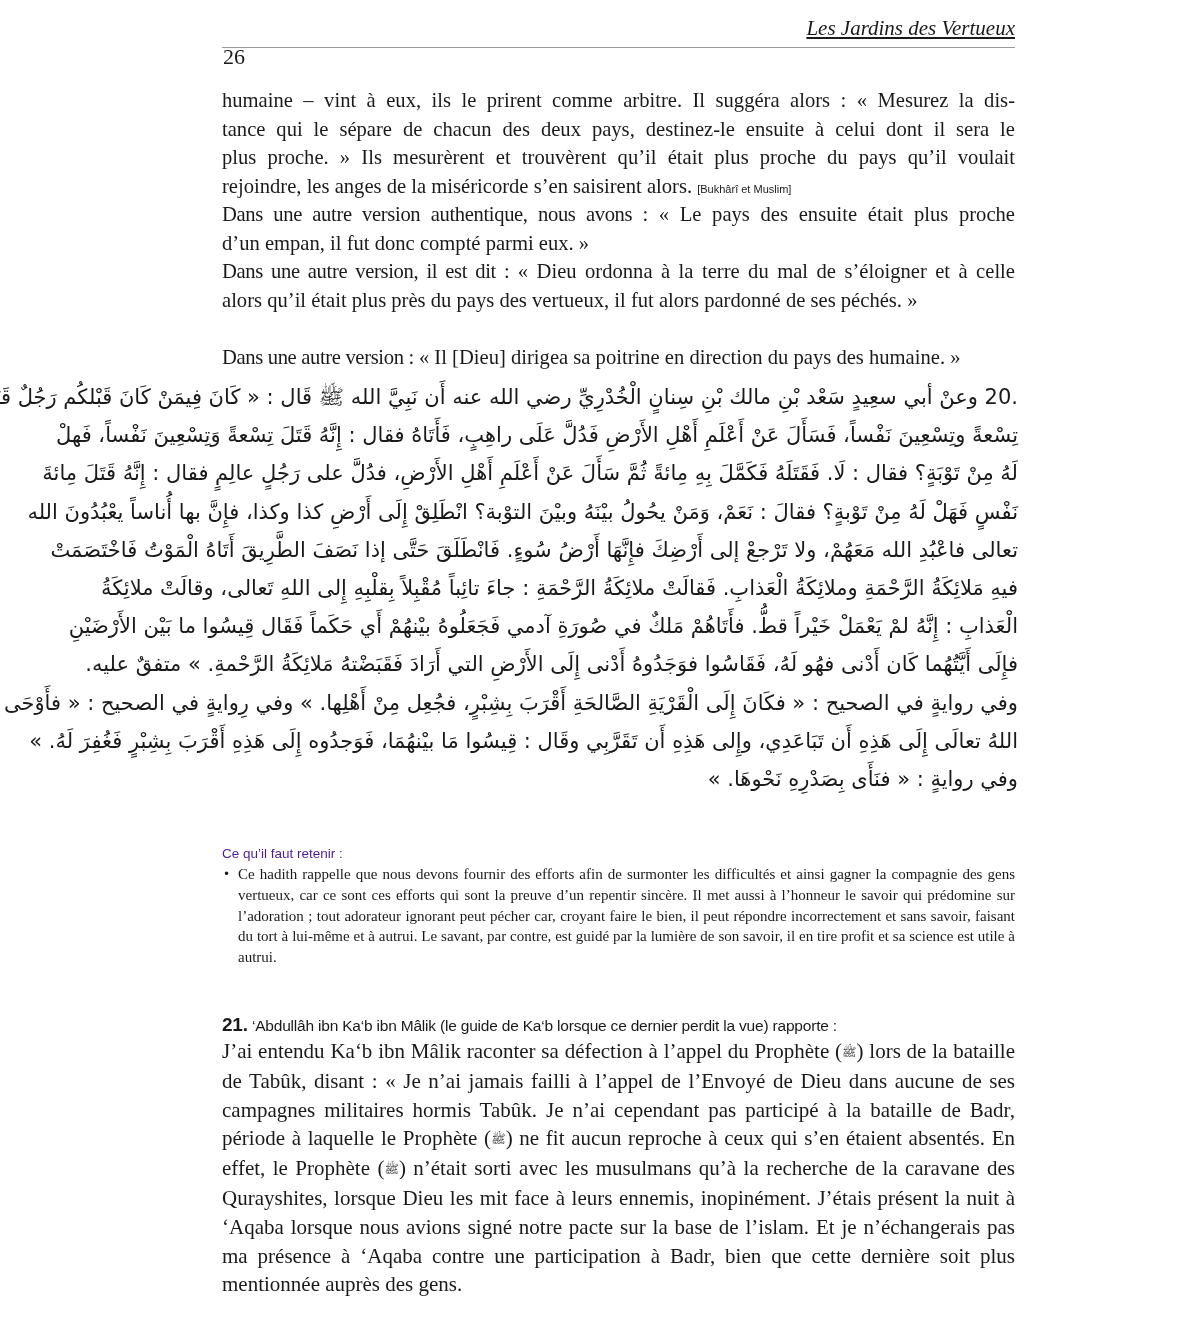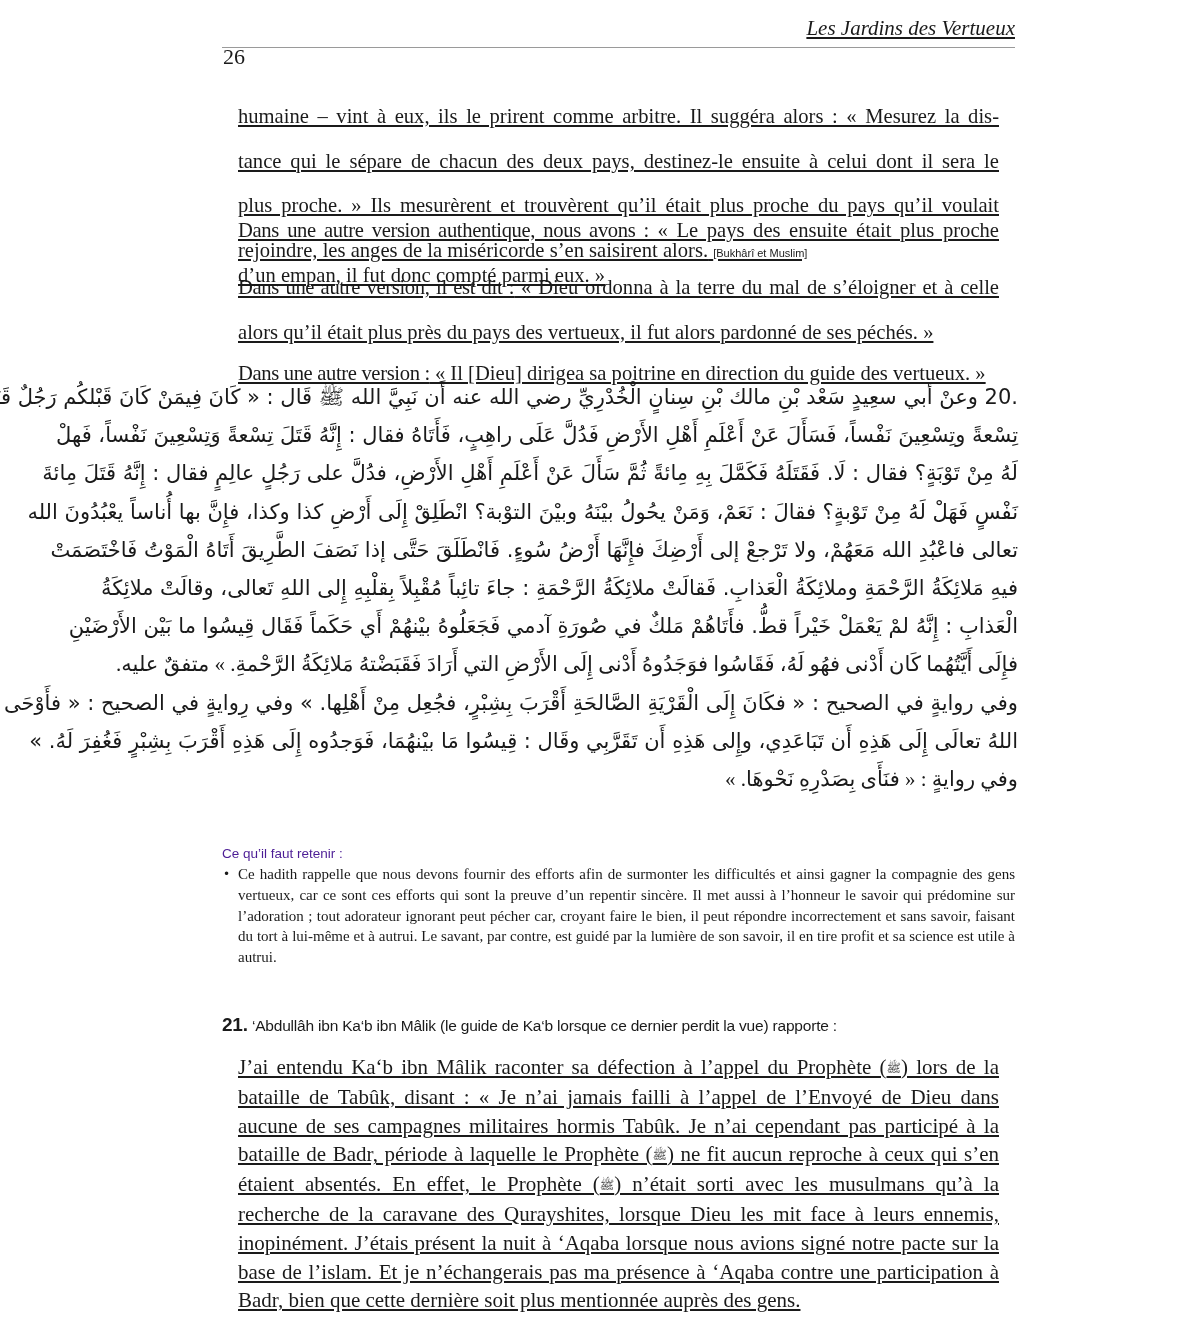--- a/index.html
+++ b/index.html
@@ -18,35 +18,35 @@
     position: absolute; right: 0; top: 2px; font-size: 21px; font-style: italic; text-decoration: underline;
   }
   .header-rule {
     position: absolute; left: 222px; top: 47px; width: 793px; height: 1px;
     background: #9a9a9a;
   }
   .fr-block {
     position: absolute; left: 222px; width: 793px;
     font-size: 20.6px; line-height: 28.6px;
   }
-  .fr-block p { margin: 16px; text-align: justify; text-decoration: underline; }
+  .fr-block p { margin: 0; text-align: justify; }
   .fr-block p.last-line { text-align-last: justify; }
   .source {
     font-family: "Liberation Sans", "DejaVu Sans", sans-serif;
     font-size: 11px;
   }
   .cond { letter-spacing: -0.35px; }
   .ar-block {
     position: absolute; left: 218px; width: 800px; top: 378px;
     direction: rtl; text-align: justify; text-align-last: justify;
     font-family: "DejaVu Sans", sans-serif;
     font-size: 21px; line-height: 38.2px;
   }
   .ar-block .ar-line { display: block; white-space: nowrap; text-align: justify; text-align-last: justify; }
-  .ar-block .ar-line.short { text-align-last: right; font-family: Liberation Serif, serif; }
+  .ar-block .ar-line.short { text-align-last: right; }
   .retenir-title {
     position: absolute; left: 222px; top: 846px;
     font-family: "Liberation Sans", "DejaVu Sans", sans-serif;
     font-size: 13.5px; color: #4c1d95;
   }
   .retenir-list {
     position: absolute; left: 222px; top: 864px; width: 793px;
     margin: 0; padding: 0; list-style: none;
     font-size: 15px; line-height: 20.8px;
   }
@@ -81,21 +81,21 @@
   <p class="last-line"><span class="cond">Dans une autre version authentique, nous avons :</span><span> « Le pays des ensuite était plus proche</span></p>
   <p><span>d’un empan, il fut donc compté parmi eux. »</span></p>
 </div>
 
 <div class="fr-block" style="top:257px;">
   <p class="last-line"><span class="cond">Dans une autre version, il est dit :</span><span> « Dieu ordonna à la terre du mal de s’éloigner et à celle</span></p>
   <p><span>alors qu’il était plus près du pays des vertueux, il fut alors pardonné de ses péchés. »</span></p>
 </div>
 
 <div class="fr-block" style="top:343px;">
-  <p><span class="cond">Dans une autre version :</span><span> « Il [Dieu] dirigea sa poitrine en direction du guide des vertueux. »</span></p>
+  <p><span class="cond">Dans une autre version :</span><span> « Il [Dieu] dirigea sa poitrine en direction du pays des humaine. »</span></p>
 </div>
 
 <div class="ar-block">
   <span class="ar-line"><span style="direction:ltr;unicode-bidi:isolate;">20.</span> <span>وعنْ أبي سعِيدٍ سَعْد بْنِ مالك بْنِ سِنانٍ الْخُدْرِيِّ رضي الله عنه أَن نَبِيَّ الله ﷺ قَال : « كَانَ فِيمَنْ كَانَ قَبْلكُم رَجُلٌ قَتَلَ</span></span>
   <span class="ar-line">تِسْعةً وتِسْعِينَ نَفْساً، فَسَأَلَ عَنْ أَعْلَمِ أَهْلِ الأَرْضِ فَدُلَّ عَلَى راهِبٍ، فَأَتَاهُ فقال : إِنَّهُ قَتَلَ تِسْعةً وَتِسْعِينَ نَفْساً، فَهلْ</span>
   <span class="ar-line">لَهُ مِنْ تَوْبَةٍ؟ فقال : لَا. فَقَتَلَهُ فَكَمَّلَ بِهِ مِائةً ثُمَّ سَأَلَ عَنْ أَعْلَمِ أَهْلِ الأَرْضِ، فدُلَّ على رَجُلٍ عالِمٍ فقال : إِنَّهُ قَتَلَ مِائةَ</span>
   <span class="ar-line">نَفْسٍ فَهَلْ لَهُ مِنْ تَوْبةٍ؟ فقالَ : نَعَمْ، وَمَنْ يحُولُ بيْنَهُ وبيْنَ التوْبة؟ انْطَلِقْ إِلَى أَرْضِ كذا وكذا، فإِنَّ بها أُناساً يعْبُدُونَ الله</span>
   <span class="ar-line">تعالى فاعْبُدِ الله مَعَهُمْ، ولا تَرْجعْ إلى أَرْضِكَ فإِنَّهَا أَرْضُ سُوءٍ. فَانْطَلَقَ حَتَّى إذا نَصَفَ الطَّرِيقَ أَتَاهُ الْمَوْتُ فَاخْتَصَمَتْ</span>
   <span class="ar-line">فيهِ مَلائِكَةُ الرَّحْمَةِ وملائِكَةُ الْعَذابِ. فَقالَتْ ملائِكَةُ الرَّحْمَةِ : جاءَ تائِباً مُقْبِلاً بِقلْبِهِ إِلى اللهِ تَعالى، وقالَتْ ملائِكَةُ</span>
   <span class="ar-line">الْعَذابِ : إِنَّهُ لمْ يَعْمَلْ خَيْراً قطُّ. فأَتَاهُمْ مَلكٌ في صُورَةِ آدمي فَجَعَلُوهُ بيْنهُمْ أَي حَكَماً فَقَال قِيسُوا ما بَيْن الأَرْضَيْنِ</span>

